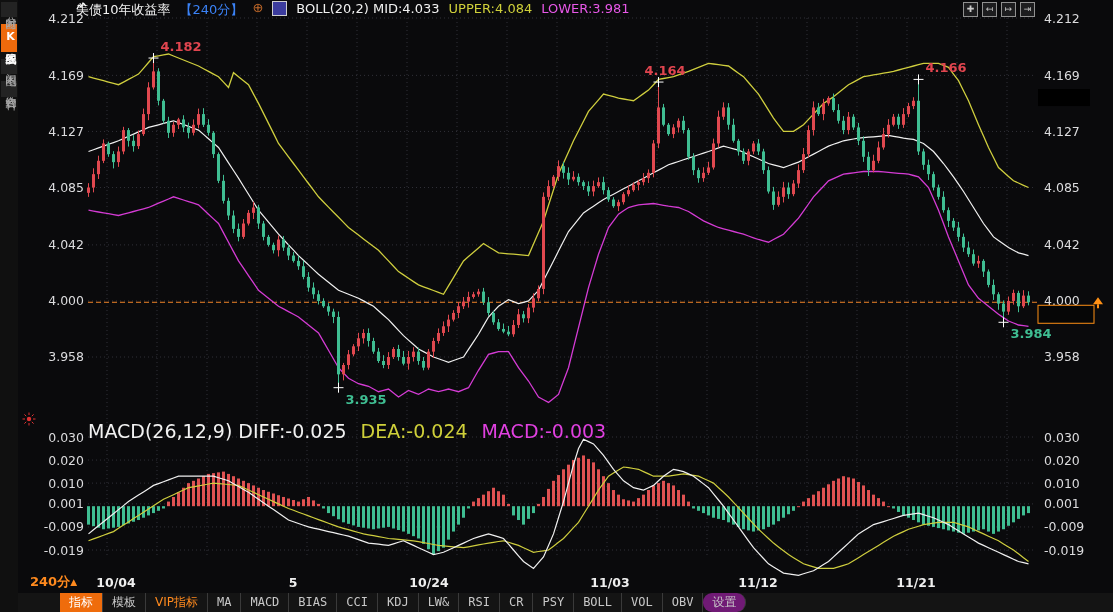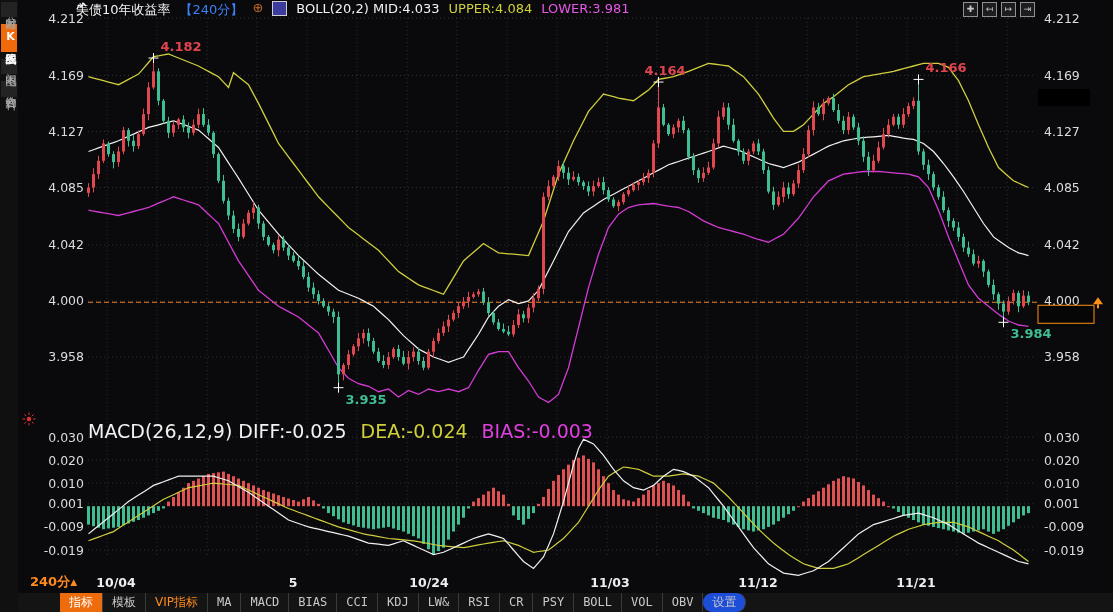--- a/index.html
+++ b/index.html
@@ -41,21 +41,21 @@
   .watermark{position:absolute;left:985px;top:561px;z-index:4;color:#c2c2c8;font-size:31px;
              letter-spacing:2px;opacity:.9;}
   
   .bottom-bar{position:absolute;left:18px;right:0;bottom:0;height:19px;background:#141414;
               z-index:6;display:flex;align-items:center;padding-left:42px;font-size:12px;}
   .tb-item{padding:0 9px;line-height:19px;color:#c8c8c8;border-right:1px solid #3a3a3a;
            cursor:pointer;font-family:"DejaVu Sans Mono","DejaVu Sans",monospace;white-space:nowrap;}
   .tb-item.cjk{font-family:"DejaVu Sans",sans-serif;}
   .tb-item.active{background:#ef6c0c;color:#fff;}
   .tb-item.vip{color:#ff8a1e;}
-  .tb-item.settings{background:#1d4ed8;border-radius:9px;}
+  .tb-item.settings{background:#701a75;border-radius:9px;}
 </style>
 </head>
 <body>
 
 <div class="app">
 
   <svg id="chart-svg" width="1113" height="612" viewBox="0 0 1113 612">
       <g>
         <line x1="88" y1="18" x2="1036" y2="18" stroke="#303038" stroke-width="1" stroke-dasharray="1 3"></line>
         <line x1="88" y1="75.3878000000002" x2="1036" y2="75.3878000000002" stroke="#303038" stroke-width="1" stroke-dasharray="1 3"></line>
@@ -756,21 +756,21 @@
   <div class="top-icons">
       <div class="ticon">✚</div>
       <div class="ticon">↤</div>
       <div class="ticon">↦</div>
       <div class="ticon">⇥</div>
     </div>
 
   <div class="macd-legend">
     <span class="m-main">MACD(26,12,9) DIFF:-0.025</span>
     <span class="m-dea">DEA:-0.024</span>
-    <span class="m-macd">BIAS:-0.003</span>
+    <span class="m-macd">MACD:-0.003</span>
   </div>
 
   <span class="alert-ic">
     <svg width="14" height="14" viewBox="0 0 14 14">
       <circle cx="7" cy="7" r="2.2" fill="#e23333"></circle>
       <g stroke="#e23333" stroke-width="1">
         <line x1="7" y1="0.5" x2="7" y2="3"></line>
           <line x1="7" y1="11" x2="7" y2="13.5"></line>
         <line x1="0.5" y1="7" x2="3" y2="7"></line>
           <line x1="11" y1="7" x2="13.5" y2="7"></line>

